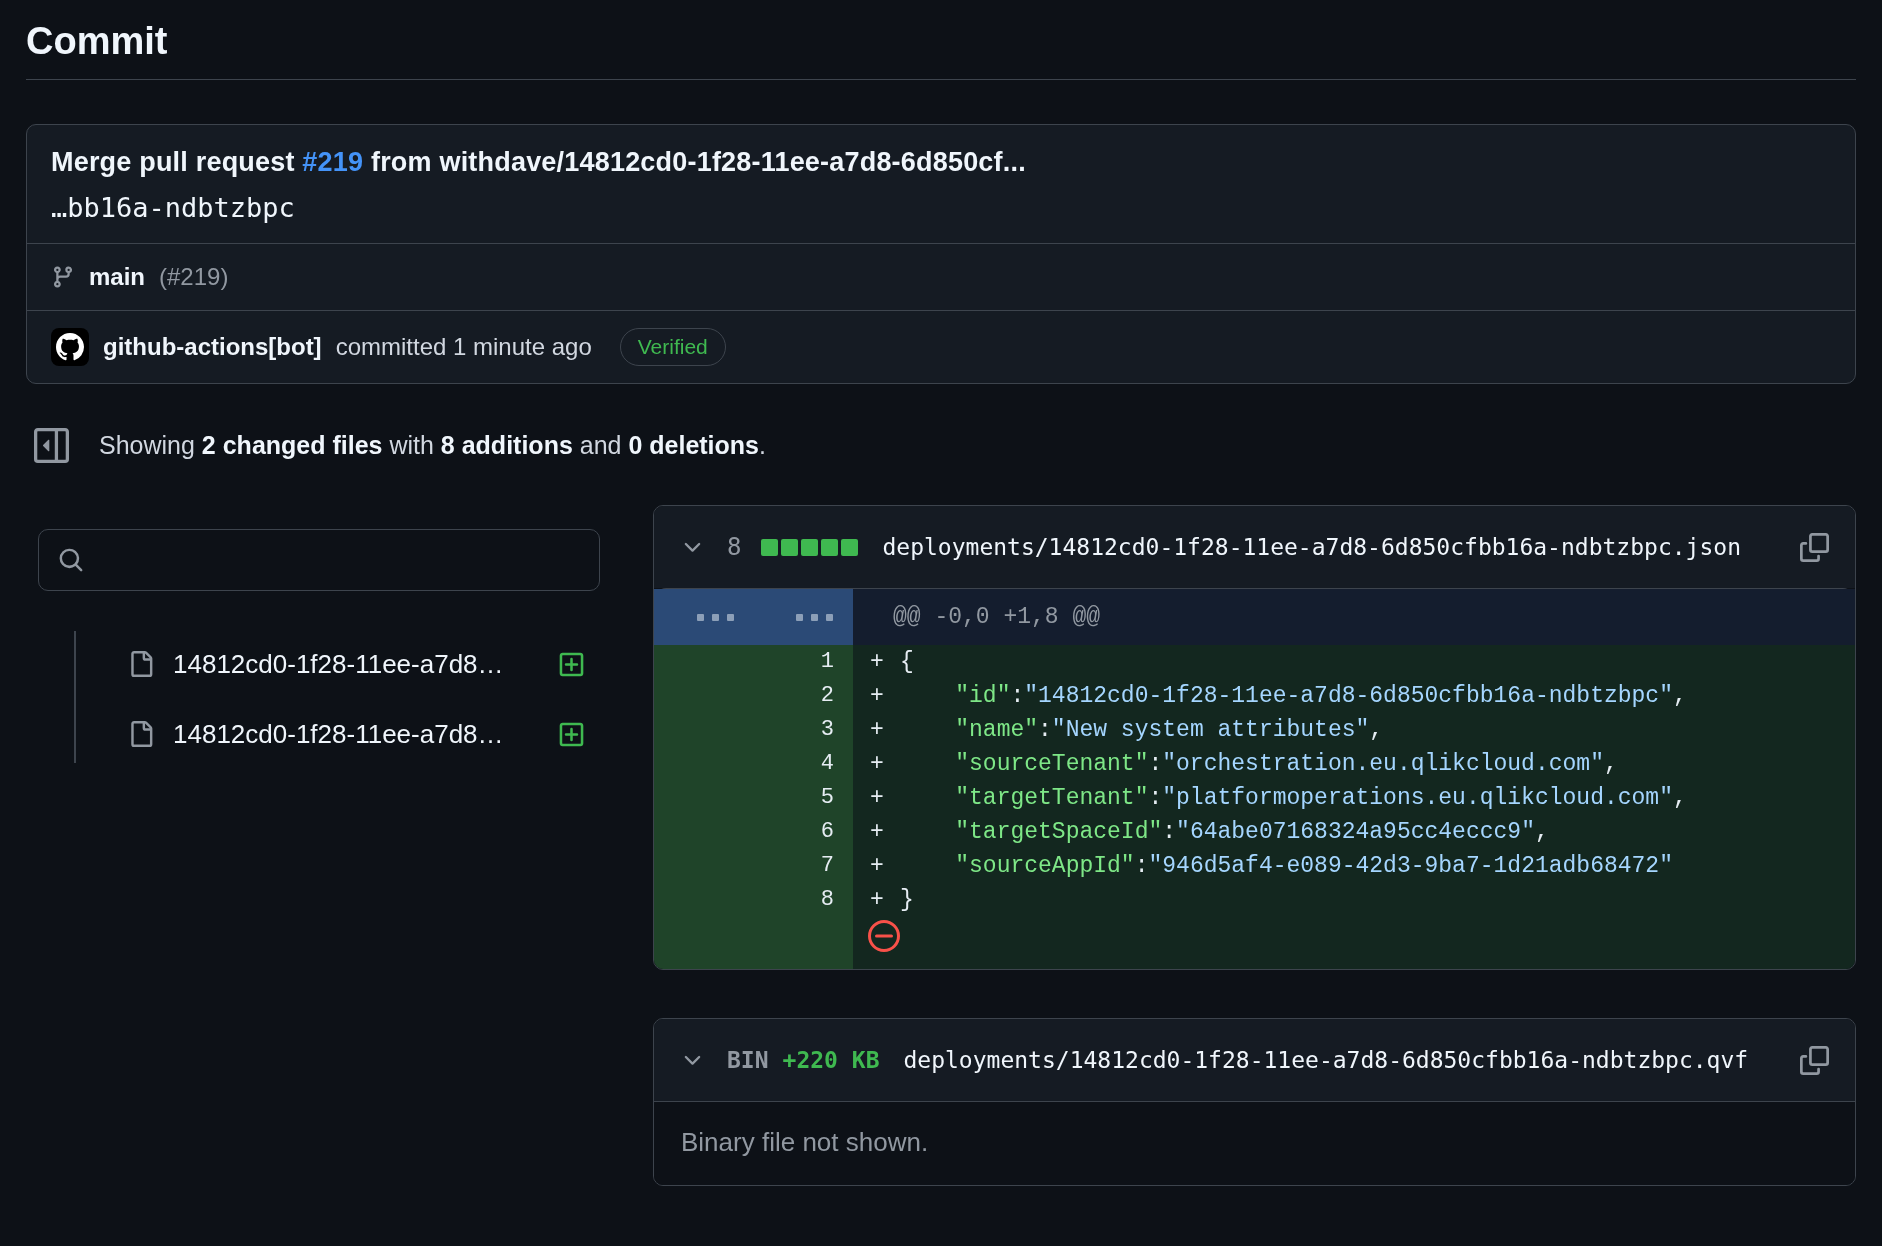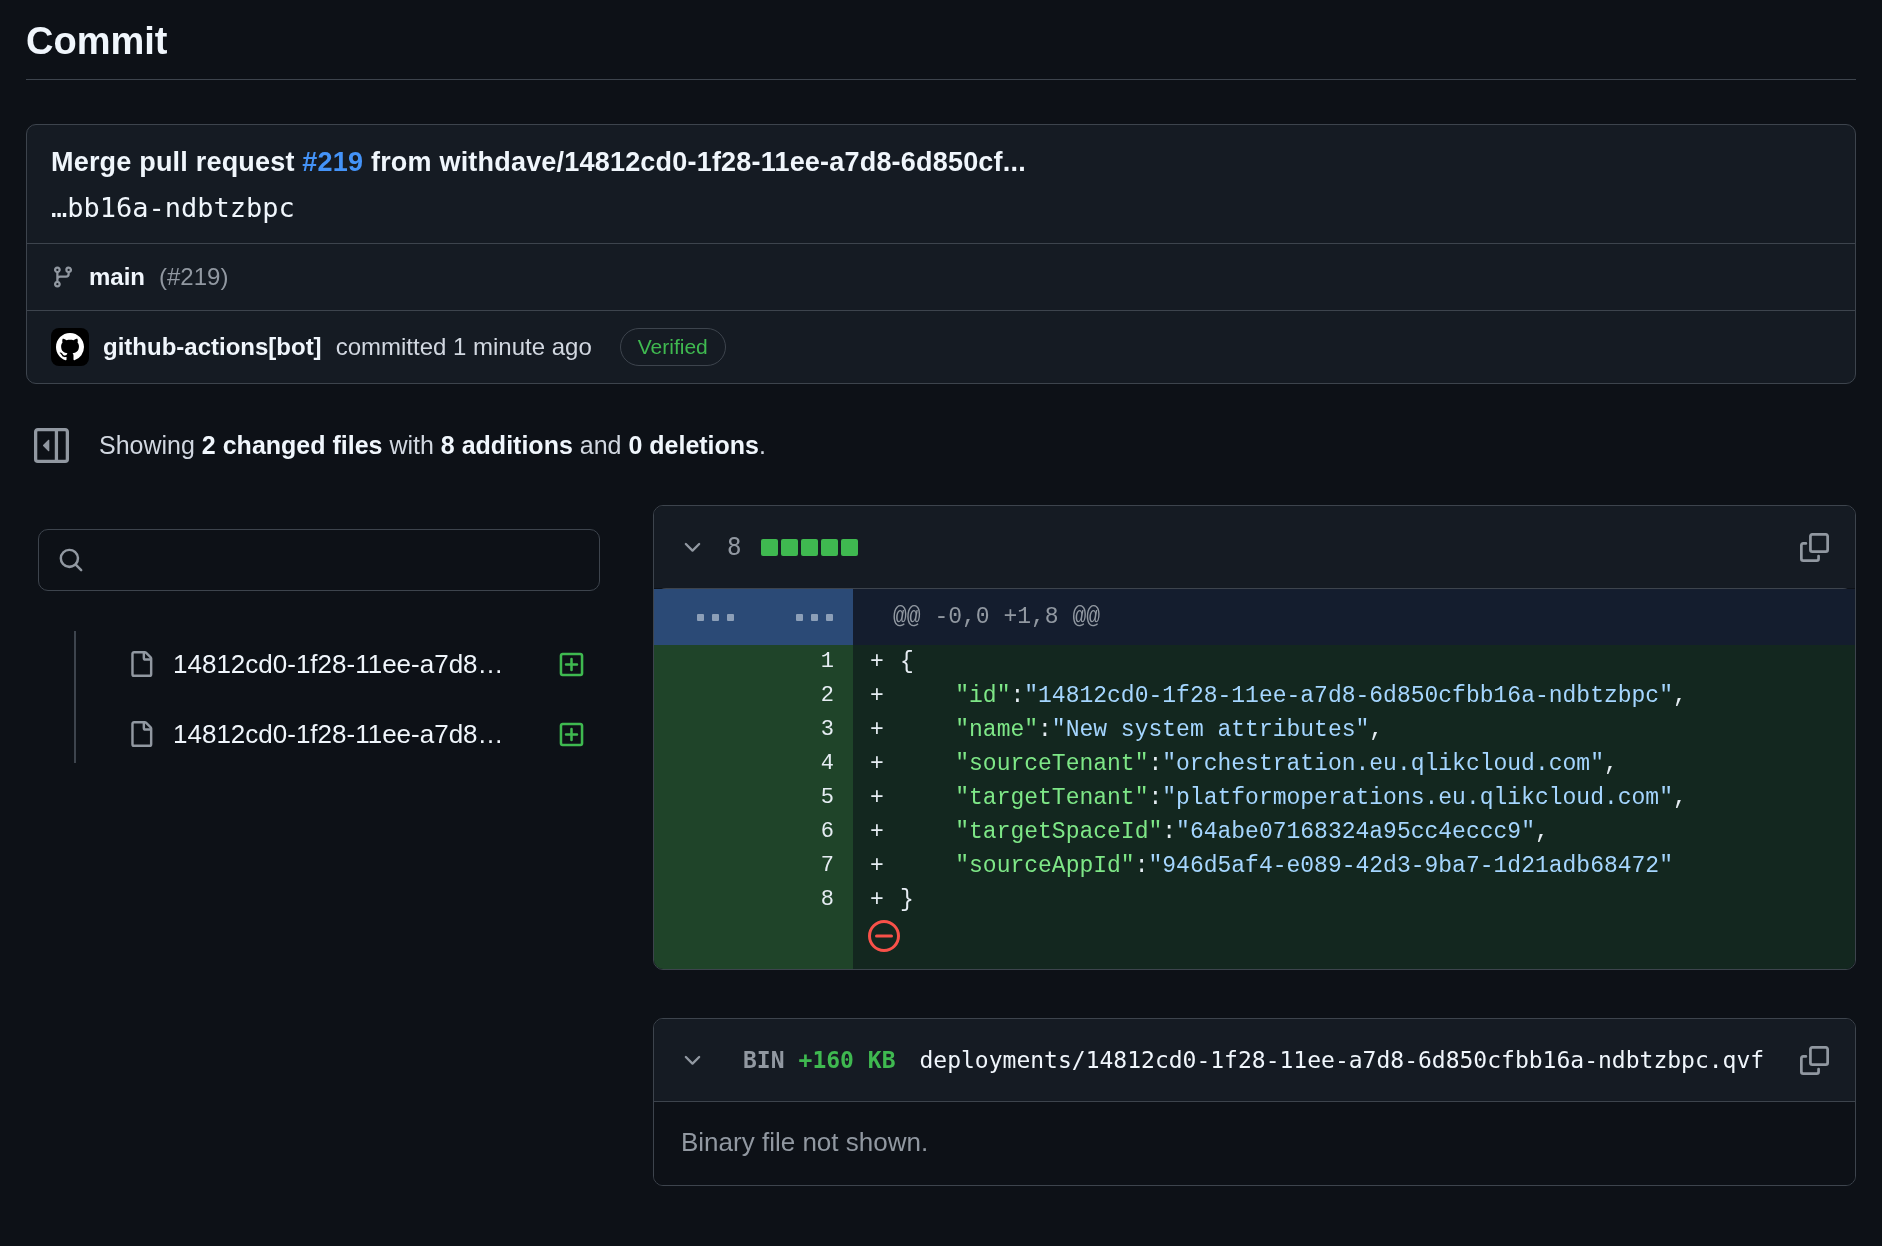--- a/index.html
+++ b/index.html
@@ -91,21 +91,21 @@
   .marker { flex:none; width:47px; padding-left:17px; }
   .tok-k { color:#7ee787; }
   .tok-s { color:#a5d6ff; }
 
   .end-row { height:52px; }
   .end-row .gutter { background:#1f4429; }
   .end-content { flex:1; background:#13271f; display:flex; align-items:flex-start; padding-left:15px; padding-top:3px; color:#f85149; }
   .end-content svg { width:32px; height:32px; }
 
   .bin-panel { margin-top:48px; }
-  .bin-label { margin-left:38px; font-size:23px; font-weight:700; color:#9198a1; }
+  .bin-label { margin-left:22px; font-size:23px; font-weight:700; color:#9198a1; }
   .bin-size { margin-left:14px; font-size:23px; font-weight:700; color:#3fb950; }
   .bin-body { border-top:1px solid #3d444d; background:#0d1117; padding:25px 27px 27px 27px; font-size:26px; color:#9198a1; }
 </style>
 </head>
 <body>
 
 <h1 class="page-title">Commit</h1>
 <div class="head-rule"></div>
 
 <section class="commit-card">
@@ -187,20 +187,21 @@
             <path d="M12.78 5.22a.749.749 0 0 1 0 1.06l-4.25 4.25a.749.749 0 0 1-1.06 0L3.22 6.28a.749.749 0 1 1 1.06-1.06L8 8.939l3.72-3.72a.749.749 0 0 1 1.06 0Z"></path>
           </svg>
         <span class="add-count mono">8</span>
         <span class="blocks" id="diffstat-blocks">
             <span></span>
             <span></span>
             <span></span>
             <span></span>
             <span></span>
           </span>
+        <span class="file-name mono">deployments/14812cd0-1f28-11ee-a7d8-6d850cfbb16a-ndbtzbpc.json</span>
         <button class="copy-btn">
           <svg viewBox="0 0 16 16">
               <path d="M0 6.75C0 5.784.784 5 1.75 5h1.5a.75.75 0 0 1 0 1.5h-1.5a.25.25 0 0 0-.25.25v7.5c0 .138.112.25.25.25h7.5a.25.25 0 0 0 .25-.25v-1.5a.75.75 0 0 1 1.5 0v1.5A1.75 1.75 0 0 1 9.25 16h-7.5A1.75 1.75 0 0 1 0 14.25Z"></path>
               <path d="M5 1.75C5 .784 5.784 0 6.75 0h7.5C15.216 0 16 .784 16 1.75v7.5A1.75 1.75 0 0 1 14.25 11h-7.5A1.75 1.75 0 0 1 5 9.25Zm1.75-.25a.25.25 0 0 0-.25.25v7.5c0 .138.112.25.25.25h7.5a.25.25 0 0 0 .25-.25v-7.5a.25.25 0 0 0-.25-.25Z"></path>
             </svg>
         </button>
       </div>
       <div class="diff-table">
         <div class="drow hunk-row">
           <div class="gutter">
@@ -285,21 +286,21 @@
         </div>
       </div>
     </section>
 
     <section class="panel bin-panel">
       <div class="panel-header">
         <svg class="hdr-chevron" viewBox="0 0 16 16">
             <path d="M12.78 5.22a.749.749 0 0 1 0 1.06l-4.25 4.25a.749.749 0 0 1-1.06 0L3.22 6.28a.749.749 0 1 1 1.06-1.06L8 8.939l3.72-3.72a.749.749 0 0 1 1.06 0Z"></path>
           </svg>
         <span class="bin-label mono">BIN</span>
-        <span class="bin-size mono">+160 KB</span>
+        <span class="bin-size mono">+220 KB</span>
         <span class="file-name mono">deployments/14812cd0-1f28-11ee-a7d8-6d850cfbb16a-ndbtzbpc.qvf</span>
         <button class="copy-btn">
           <svg viewBox="0 0 16 16">
               <path d="M0 6.75C0 5.784.784 5 1.75 5h1.5a.75.75 0 0 1 0 1.5h-1.5a.25.25 0 0 0-.25.25v7.5c0 .138.112.25.25.25h7.5a.25.25 0 0 0 .25-.25v-1.5a.75.75 0 0 1 1.5 0v1.5A1.75 1.75 0 0 1 9.25 16h-7.5A1.75 1.75 0 0 1 0 14.25Z"></path>
               <path d="M5 1.75C5 .784 5.784 0 6.75 0h7.5C15.216 0 16 .784 16 1.75v7.5A1.75 1.75 0 0 1 14.25 11h-7.5A1.75 1.75 0 0 1 5 9.25Zm1.75-.25a.25.25 0 0 0-.25.25v7.5c0 .138.112.25.25.25h7.5a.25.25 0 0 0 .25-.25v-7.5a.25.25 0 0 0-.25-.25Z"></path>
             </svg>
         </button>
       </div>
       <div class="bin-body">Binary file not shown.</div>
     </section>

